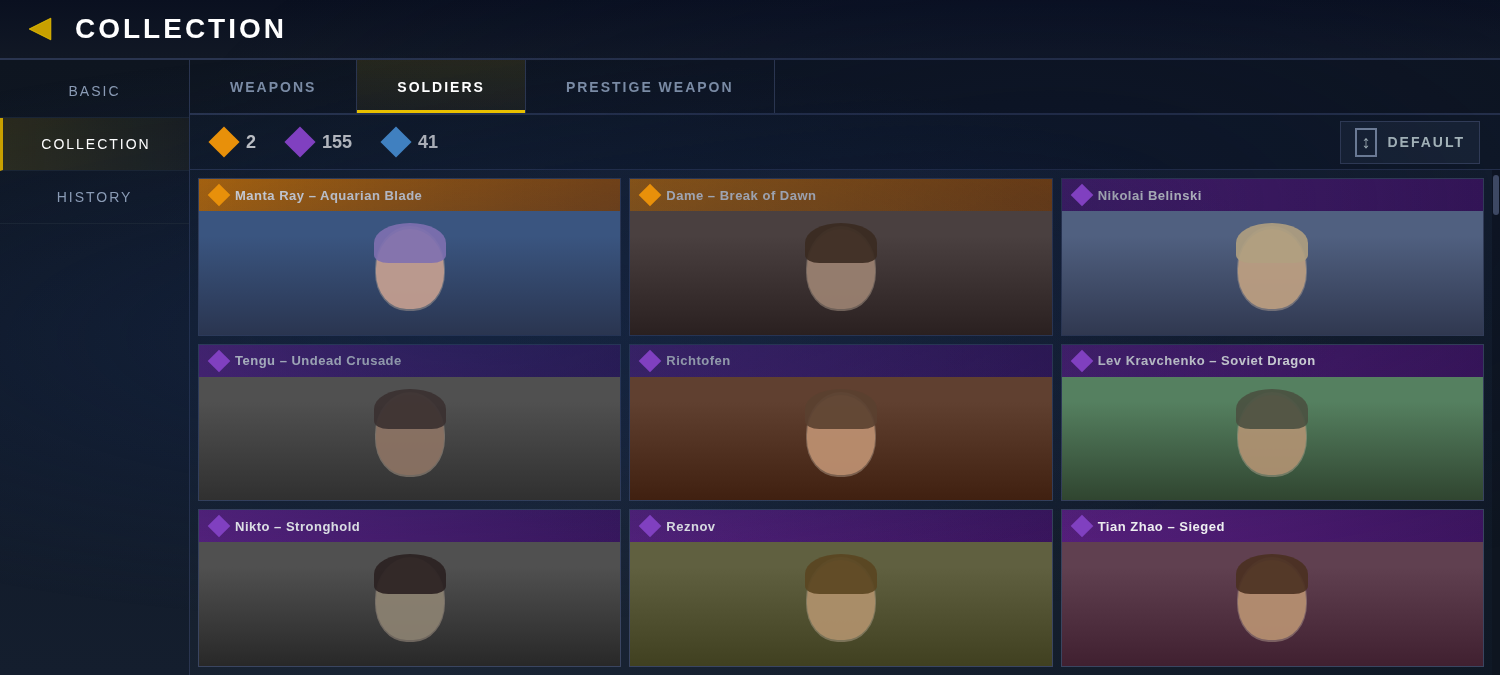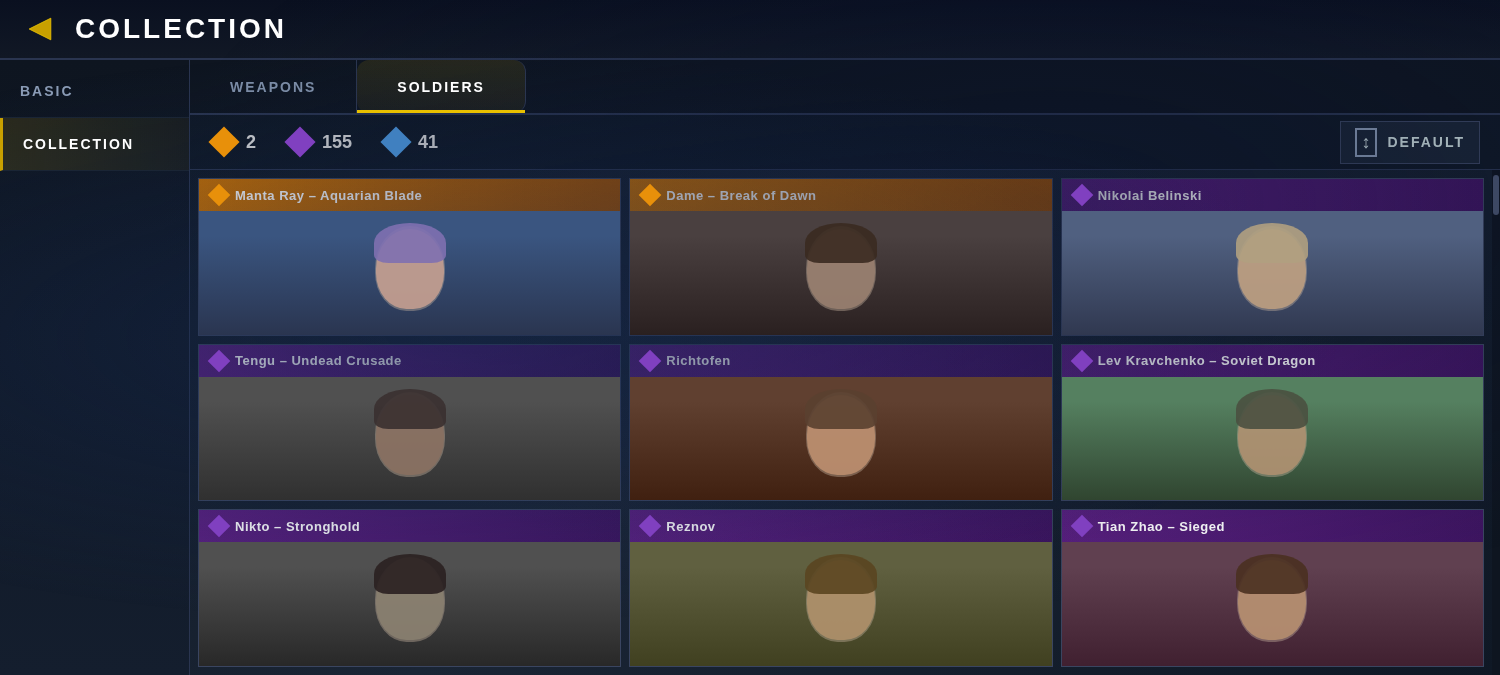--- a/index.html
+++ b/index.html
@@ -76,23 +76,23 @@
       width: 190px;
       background: linear-gradient(180deg, #0e1520 0%, #141e2e 100%);
       border-right: 1px solid #2a3550;
       display: flex;
       flex-direction: column;
       padding-top: 5px;
     }
 
     .sidebar-item {
       padding: 18px 20px;
-      text-align: left;
+      text-align: center;
       font-size: 14px;
-      font-weight: 700;
+      font-weight: 400;
       letter-spacing: 2px;
       text-transform: uppercase;
       color: #8a9bb5;
       cursor: pointer;
       border-bottom: 1px solid #1a2535;
       position: relative;
     }
 
     .sidebar-item.active {
       background: linear-gradient(90deg, rgba(200,160,0,0.15) 0%, rgba(200,160,0,0.05) 100%);
@@ -127,21 +127,20 @@
       text-transform: uppercase;
       color: #7a8ba5;
       cursor: pointer;
       border-right: 1px solid #2a3550;
       position: relative;
     }
 
     .tab.active {
       color: #ffffff;
       background: linear-gradient(180deg, rgba(255,200,0,0.1) 0%, rgba(255,200,0,0.05) 100%);
-      border-radius: 12px;
     }
 
     .tab.active::after {
       content: '';
       position: absolute;
       bottom: 0;
       left: 0;
       right: 0;
       height: 3px;
       background: #e8c000;
@@ -348,30 +347,36 @@
 
   <div class="main-layout">
 
     <div class="sidebar">
       <div id="sidebar-basic" class="sidebar-item">
         <span>BASIC</span>
       </div>
       <div id="sidebar-collection" class="sidebar-item active">
         <span>COLLECTION</span>
       </div>
+      <div id="sidebar-history" class="sidebar-item">
+        <span>HISTORY</span>
+      </div>
     </div>
 
     <div class="content-area">
 
       <div class="tabs-bar">
         <div class="tab">
           <span>WEAPONS</span>
         </div>
         <div class="tab active">
           <span>SOLDIERS</span>
+        </div>
+        <div class="tab">
+          <span>PRESTIGE WEAPON</span>
         </div>
       </div>
 
       <div class="stats-bar">
         <div class="stat-item">
           <span class="stat-icon">
             <span class="diamond-orange"></span>
           </span>
           <span>2</span>
         </div>

